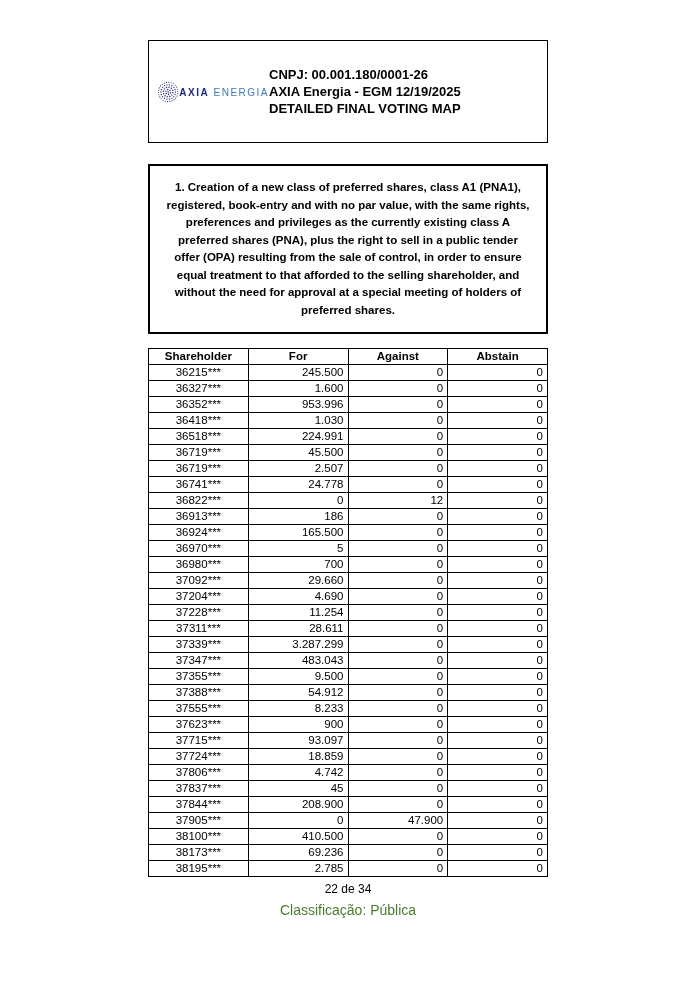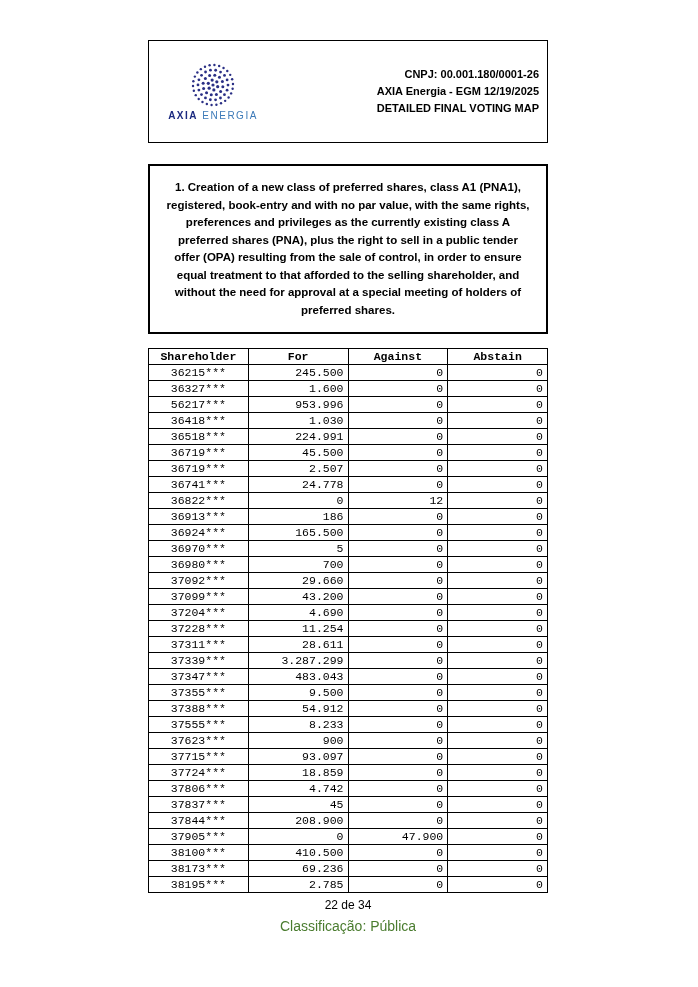--- a/index.html
+++ b/index.html
@@ -22,54 +22,53 @@
   .header-box {
     border: 1px solid #000;
     height: 103px;
     display: flex;
     align-items: center;
     padding: 6px 8px;
   }
   .logo {
     width: 112px;
     display: flex;
-    flex-direction: column;
+    flex-direction: row;
     align-items: center;
     flex-shrink: 0;
   }
   .logo-text {
     font-size: 10px;
     letter-spacing: 1.5px;
     margin-top: 2px;
     white-space: nowrap;
   }
   .logo-axia { font-weight: bold; }
   .header-text {
     flex: 1;
-    text-align: right;
+    text-align: left;
     font-weight: bold;
-    font-size: 11px;
+    font-size: 13px;
     line-height: 17px;
   }
   .item-box {
     border: 2px solid #000000;
     margin-top: 21px;
     padding: 13px 14px;
     font-weight: bold;
     font-size: 11.5px;
     line-height: 17.5px;
     text-align: center;
   }
   table.votes {
     width: 100%;
     border-collapse: collapse;
     margin-top: 14px;
     font-size: 11.5px;
     table-layout: fixed;
-    font-family: Liberation Mono, monospace;
   }
   table.votes th, table.votes td {
     border: 1px solid #000;
     padding: 0 4px;
     height: 16px;
     line-height: 15px;
     overflow: hidden;
     white-space: nowrap;
   }
   table.votes th {
@@ -189,21 +188,21 @@
             <td class="cell-right">0</td>
             <td class="cell-right">0</td>
           </tr>
           <tr>
             <td class="cell-left">36327***</td>
             <td class="cell-right">1.600</td>
             <td class="cell-right">0</td>
             <td class="cell-right">0</td>
           </tr>
           <tr>
-            <td class="cell-left">56217***</td>
+            <td class="cell-left">36352***</td>
             <td class="cell-right">953.996</td>
             <td class="cell-right">0</td>
             <td class="cell-right">0</td>
           </tr>
           <tr>
             <td class="cell-left">36418***</td>
             <td class="cell-right">1.030</td>
             <td class="cell-right">0</td>
             <td class="cell-right">0</td>
           </tr>
@@ -257,26 +256,20 @@
           </tr>
           <tr>
             <td class="cell-left">36980***</td>
             <td class="cell-right">700</td>
             <td class="cell-right">0</td>
             <td class="cell-right">0</td>
           </tr>
           <tr>
             <td class="cell-left">37092***</td>
             <td class="cell-right">29.660</td>
-            <td class="cell-right">0</td>
-            <td class="cell-right">0</td>
-          </tr>
-          <tr>
-            <td class="cell-left">37099***</td>
-            <td class="cell-right">43.200</td>
             <td class="cell-right">0</td>
             <td class="cell-right">0</td>
           </tr>
           <tr>
             <td class="cell-left">37204***</td>
             <td class="cell-right">4.690</td>
             <td class="cell-right">0</td>
             <td class="cell-right">0</td>
           </tr>
           <tr>

